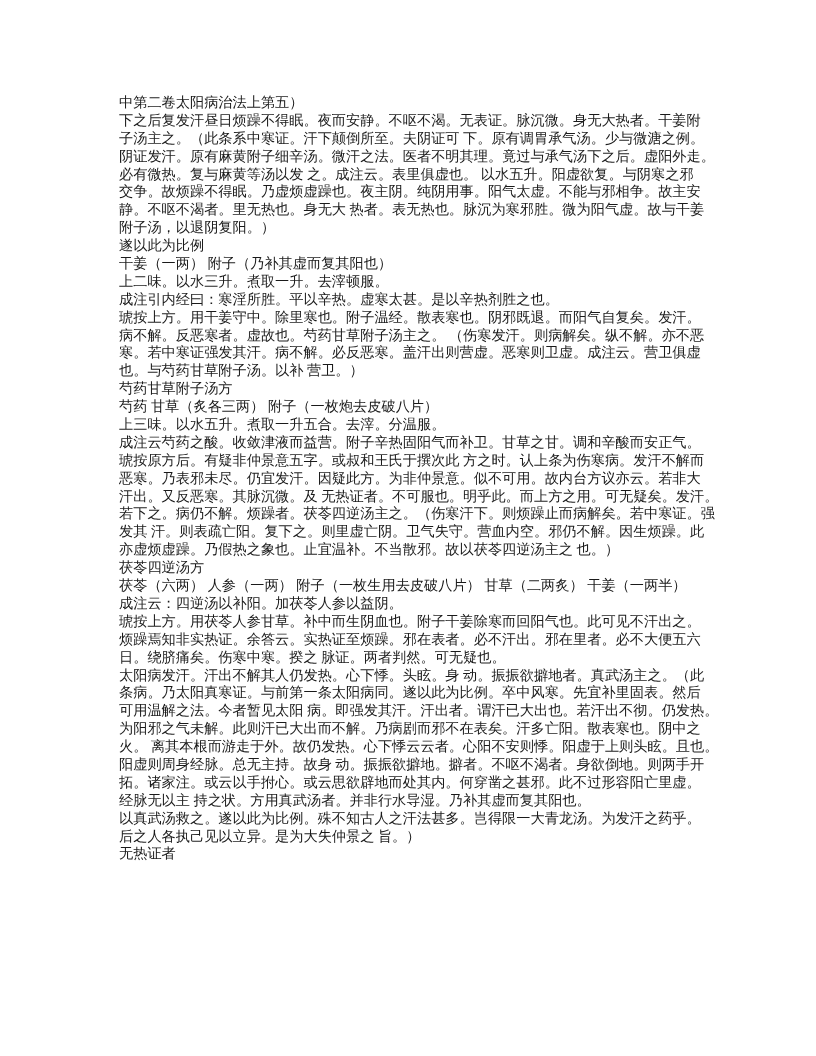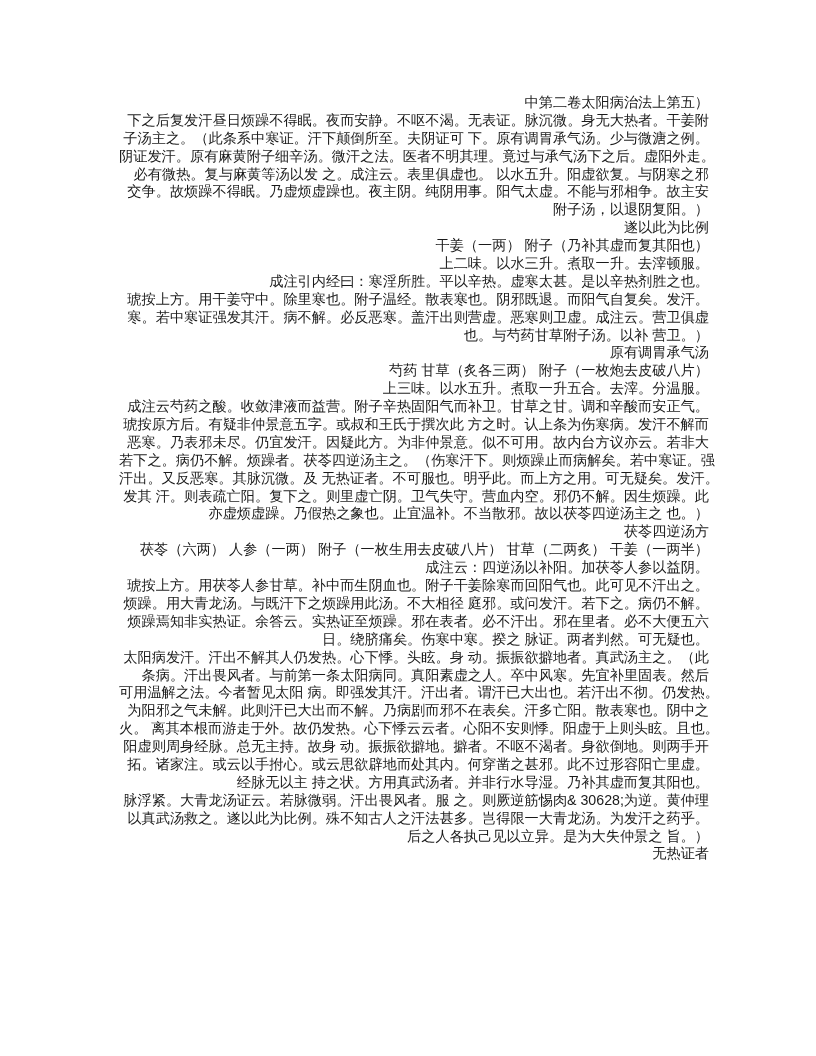--- a/index.html
+++ b/index.html
@@ -11,73 +11,72 @@
       width: 816px;
       height: 1056px;
       position: relative;
       overflow: hidden;
     }
     .page {
       position: absolute;
       left: 119px;
       top: 94px;
       width: 590px;
-      font-family: Liberation Sans, sans-serif;
+      font-family: Liberation Serif, serif;
       font-size: 14.2px;
       line-height: 17.9px;
       color: #1a1a1a;
-      text-align: right;
     }
     .line {
       display: block;
       white-space: pre;
       height: 17.9px;
     }
   </style>
 </head>
 <body>
 
 <div class="page">
   <span class="line">中第二卷太阳病治法上第五）</span>
   <span class="line">下之后复发汗昼日烦躁不得眠。夜而安静。不呕不渴。无表证。脉沉微。身无大热者。干姜附</span>
   <span class="line">子汤主之。（此条系中寒证。汗下颠倒所至。夫阴证可 下。原有调胃承气汤。少与微溏之例。</span>
   <span class="line">阴证发汗。原有麻黄附子细辛汤。微汗之法。医者不明其理。竟过与承气汤下之后。虚阳外走。</span>
   <span class="line">必有微热。复与麻黄等汤以发 之。成注云。表里俱虚也。 以水五升。阳虚欲复。与阴寒之邪</span>
   <span class="line">交争。故烦躁不得眠。乃虚烦虚躁也。夜主阴。纯阴用事。阳气太虚。不能与邪相争。故主安</span>
+  <span class="line">静。不呕不渴者。里无热也。身无大 热者。表无热也。脉沉为寒邪胜。微为阳气虚。故与干姜</span>
   <span class="line">附子汤，以退阴复阳。）</span>
   <span class="line">遂以此为比例</span>
   <span class="line">干姜（一两） 附子（乃补其虚而复其阳也）</span>
   <span class="line">上二味。以水三升。煮取一升。去滓顿服。</span>
   <span class="line">成注引内经曰：寒淫所胜。平以辛热。虚寒太甚。是以辛热剂胜之也。</span>
   <span class="line">琥按上方。用干姜守中。除里寒也。附子温经。散表寒也。阴邪既退。而阳气自复矣。发汗。</span>
+  <span class="line">病不解。反恶寒者。虚故也。芍药甘草附子汤主之。 （伤寒发汗。则病解矣。纵不解。亦不恶</span>
   <span class="line">寒。若中寒证强发其汗。病不解。必反恶寒。盖汗出则营虚。恶寒则卫虚。成注云。营卫俱虚</span>
   <span class="line">也。与芍药甘草附子汤。以补 营卫。）</span>
-  <span class="line">原有调胃承气汤</span>
+  <span class="line">芍药甘草附子汤方</span>
   <span class="line">芍药 甘草（炙各三两） 附子（一枚炮去皮破八片）</span>
   <span class="line">上三味。以水五升。煮取一升五合。去滓。分温服。</span>
   <span class="line">成注云芍药之酸。收敛津液而益营。附子辛热固阳气而补卫。甘草之甘。调和辛酸而安正气。</span>
   <span class="line">琥按原方后。有疑非仲景意五字。或叔和王氏于撰次此 方之时。认上条为伤寒病。发汗不解而</span>
   <span class="line">恶寒。乃表邪未尽。仍宜发汗。因疑此方。为非仲景意。似不可用。故内台方议亦云。若非大</span>
+  <span class="line">汗出。又反恶寒。其脉沉微。及 无热证者。不可服也。明乎此。而上方之用。可无疑矣。发汗。</span>
   <span class="line">若下之。病仍不解。烦躁者。茯苓四逆汤主之。（伤寒汗下。则烦躁止而病解矣。若中寒证。强</span>
-  <span class="line">汗出。又反恶寒。其脉沉微。及 无热证者。不可服也。明乎此。而上方之用。可无疑矣。发汗。</span>
   <span class="line">发其 汗。则表疏亡阳。复下之。则里虚亡阴。卫气失守。营血内空。邪仍不解。因生烦躁。此</span>
   <span class="line">亦虚烦虚躁。乃假热之象也。止宜温补。不当散邪。故以茯苓四逆汤主之 也。）</span>
   <span class="line">茯苓四逆汤方</span>
   <span class="line">茯苓（六两） 人参（一两） 附子（一枚生用去皮破八片） 甘草（二两炙） 干姜（一两半）</span>
   <span class="line">成注云：四逆汤以补阳。加茯苓人参以益阴。</span>
   <span class="line">琥按上方。用茯苓人参甘草。补中而生阴血也。附子干姜除寒而回阳气也。此可见不汗出之。</span>
-  <span class="line">烦躁。用大青龙汤。与既汗下之烦躁用此汤。不大相径 庭邪。或问发汗。若下之。病仍不解。</span>
   <span class="line">烦躁焉知非实热证。余答云。实热证至烦躁。邪在表者。必不汗出。邪在里者。必不大便五六</span>
   <span class="line">日。绕脐痛矣。伤寒中寒。揆之 脉证。两者判然。可无疑也。</span>
   <span class="line">太阳病发汗。汗出不解其人仍发热。心下悸。头眩。身 动。振振欲擗地者。真武汤主之。（此</span>
-  <span class="line">条病。汗出畏风者。与前第一条太阳病同。真阳素虚之人。卒中风寒。先宜补里固表。然后</span>
+  <span class="line">条病。乃太阳真寒证。与前第一条太阳病同。遂以此为比例。卒中风寒。先宜补里固表。然后</span>
   <span class="line">可用温解之法。今者暂见太阳 病。即强发其汗。汗出者。谓汗已大出也。若汗出不彻。仍发热。</span>
   <span class="line">为阳邪之气未解。此则汗已大出而不解。乃病剧而邪不在表矣。汗多亡阳。散表寒也。阴中之</span>
   <span class="line">火。 离其本根而游走于外。故仍发热。心下悸云云者。心阳不安则悸。阳虚于上则头眩。且也。</span>
   <span class="line">阳虚则周身经脉。总无主持。故身 动。振振欲擗地。擗者。不呕不渴者。身欲倒地。则两手开</span>
   <span class="line">拓。诸家注。或云以手拊心。或云思欲辟地而处其内。何穿凿之甚邪。此不过形容阳亡里虚。</span>
   <span class="line">经脉无以主 持之状。方用真武汤者。并非行水导湿。乃补其虚而复其阳也。</span>
-  <span class="line">脉浮紧。大青龙汤证云。若脉微弱。汗出畏风者。服 之。则厥逆筋惕肉&amp; 30628;为逆。黄仲理</span>
   <span class="line">以真武汤救之。遂以此为比例。殊不知古人之汗法甚多。岂得限一大青龙汤。为发汗之药乎。</span>
   <span class="line">后之人各执己见以立异。是为大失仲景之 旨。）</span>
   <span class="line">无热证者</span>
   <span class="line"></span>
 </div>
 
 </body></html>

